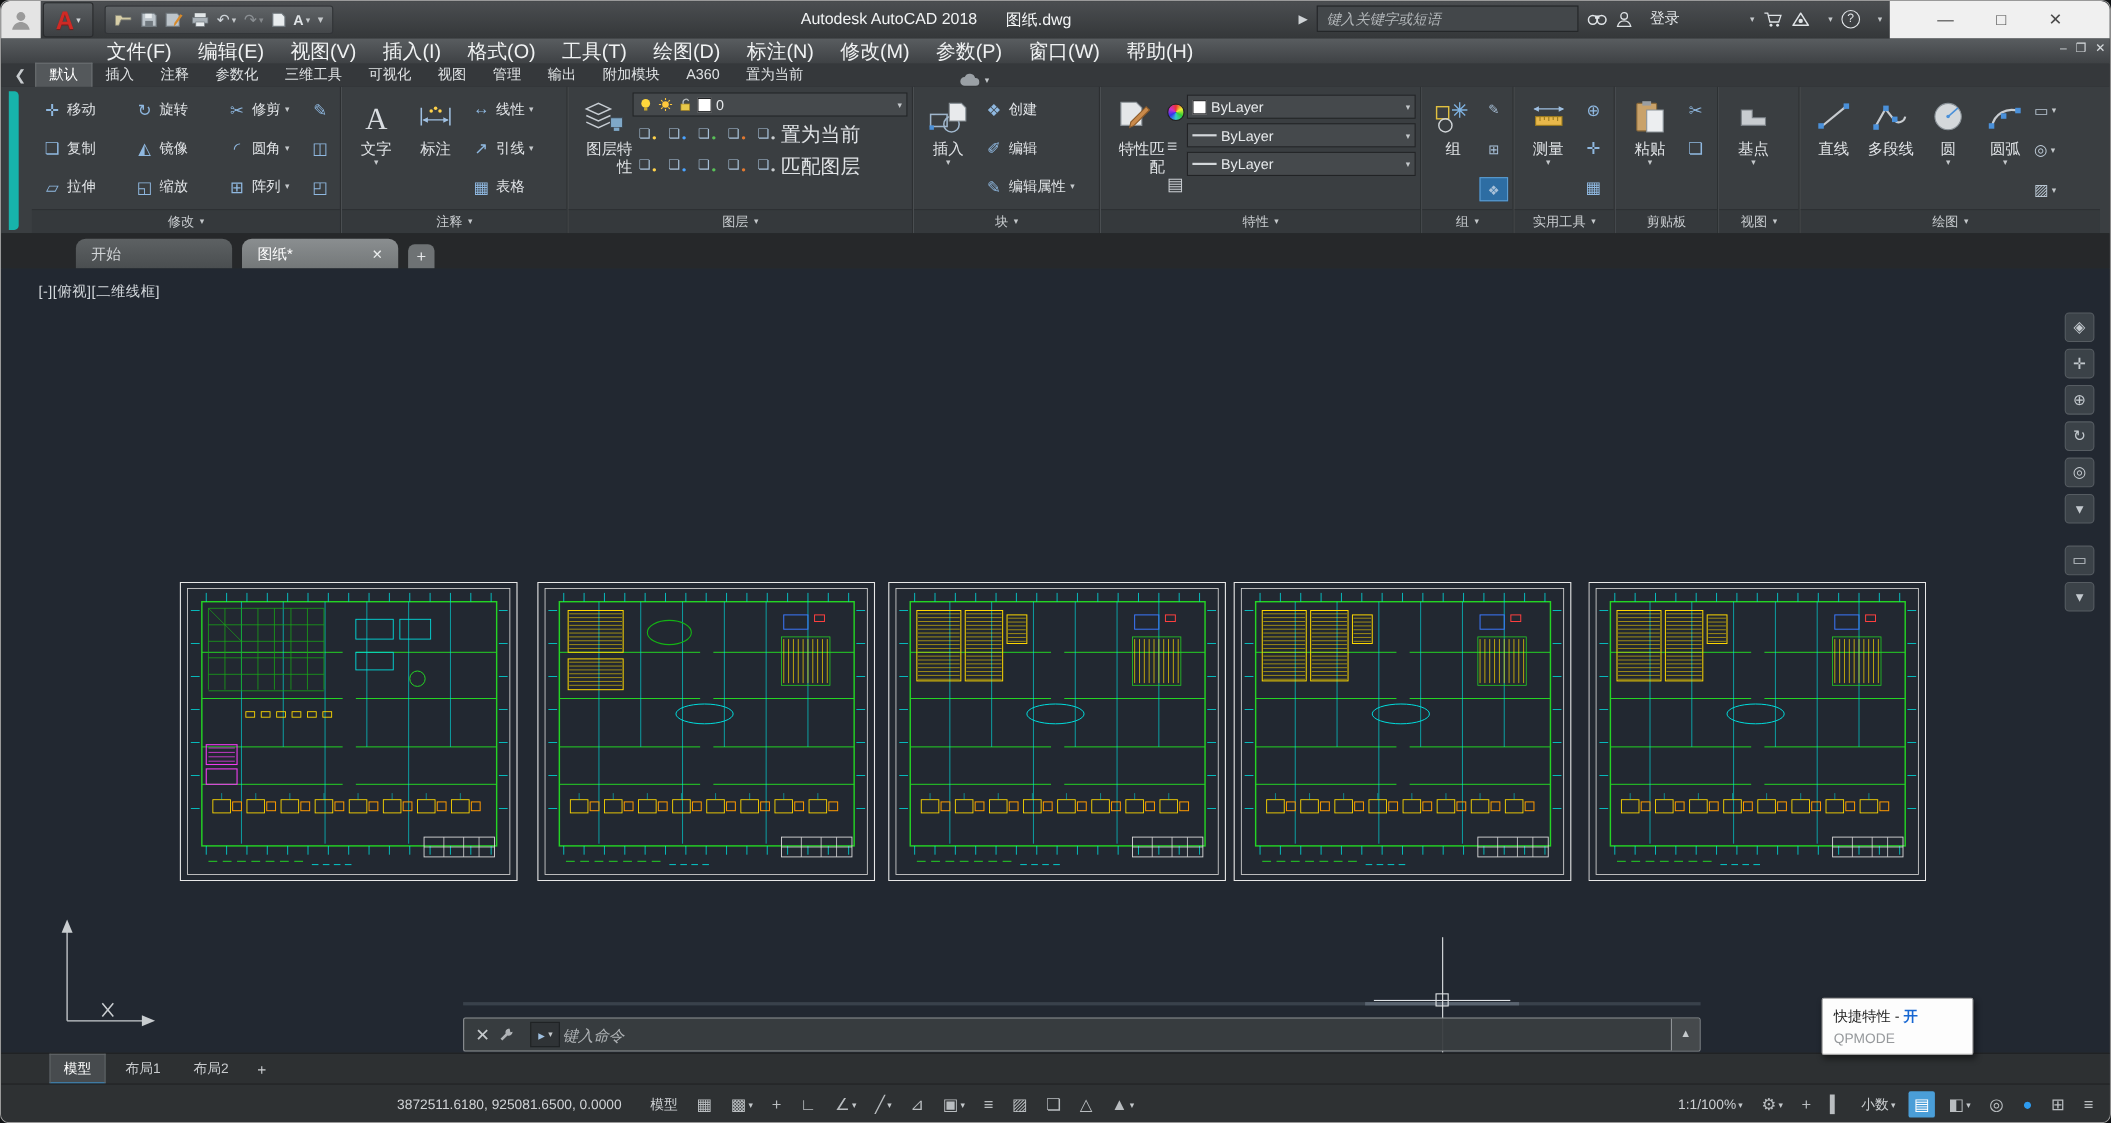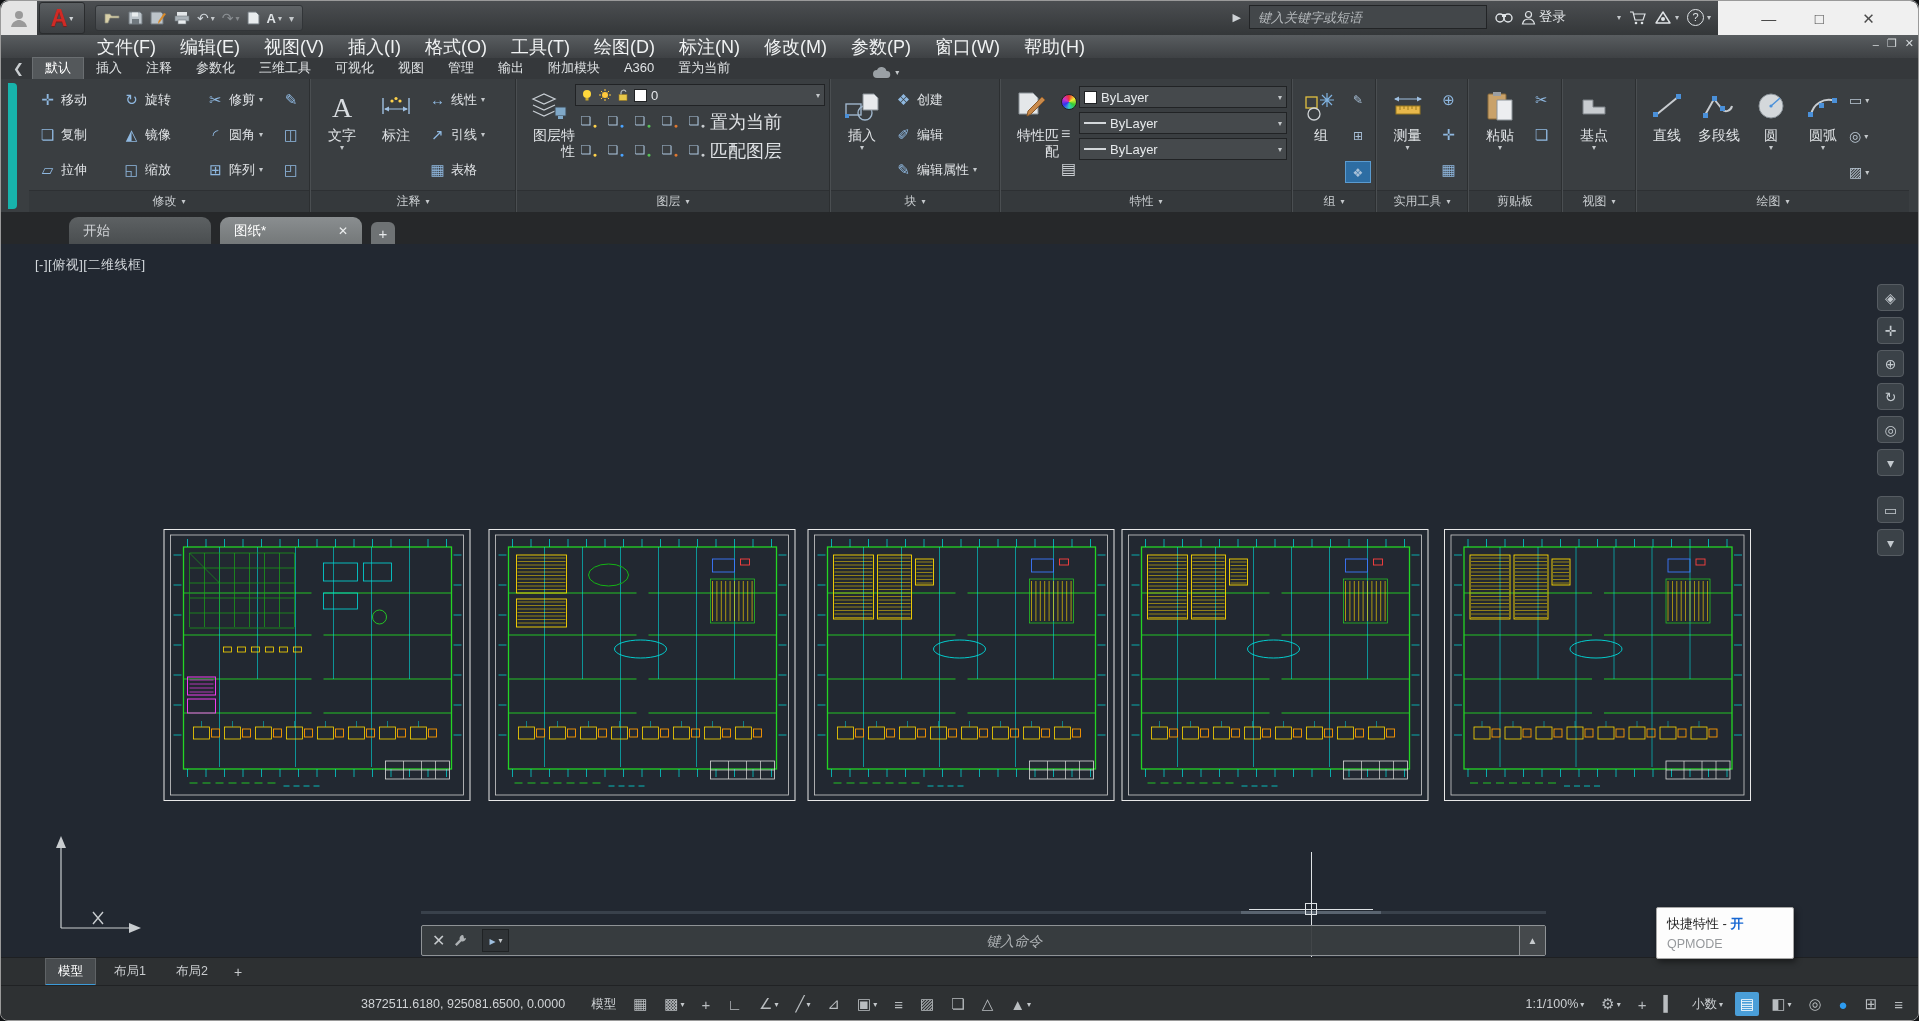--- a/index.html
+++ b/index.html
@@ -17,21 +17,21 @@
   .qat svg{display:block}
   .dd8{font-size:8px;color:#c4c8cb;}
   .dim{opacity:.45}
   .title-center{position:absolute;left:0;top:0;width:1700px;height:34px;display:flex;align-items:center;justify-content:center;gap:26px;pointer-events:none;}
   .title-center span{color:#f2f4f5;font-size:14.5px;}
   .tb-right{position:absolute;right:207px;top:4px;display:flex;align-items:center;gap:8px;}
   .srch-arrow{color:#cfd3d6;font-size:11px;}
   .search-box{width:238px;height:24px;background:#43474a;border:1px solid #222426;display:flex;align-items:center;padding:0 6px;}
   .search-box input{flex:1;background:transparent;border:0;outline:0;color:#c9cdd0;font-style:italic;font-size:13px;font-family:inherit;}
   .search-box input::placeholder{color:#b4b8bb;font-style:italic;}
-  .tbi{display:flex;align-items:center;gap:3px;color:#e3e6e8;font-size:13.5px;}
+  .tbi{display:flex;align-items:center;gap:16px;color:#e3e6e8;font-size:13.5px;}
   .win-frame{position:absolute;right:0;top:0;width:200px;height:34px;background:#f0f0f0;border-top-right-radius:8px;display:flex;align-items:center;justify-content:space-around;padding:0 24px;}
   .win-frame span{color:#4a4a4a;font-size:15px;line-height:1;}
 
   
   .menubar{position:absolute;left:0;top:34px;width:100%;height:23px;background:linear-gradient(#595d60,#3e4144);display:flex;align-items:center;padding-left:86px;gap:4px;}
   .menubar .mi{color:#f0f2f3;font-size:18px;padding:2px 10px;}
   .doc-controls{position:absolute;right:4px;top:36px;display:flex;gap:8px;align-items:center;}
   .doc-controls span{color:#d6dadd;font-size:11px;}
 
   
@@ -79,21 +79,21 @@
   .nbi{width:27px;height:27px;background:rgba(64,70,76,.85);border:1px solid #565c62;border-radius:4px;color:#c3c9ce;display:flex;align-items:center;justify-content:center;font-size:14px;}
   .nbi.gap{margin-top:14px;}
   .ucs{position:absolute;left:0;top:0;pointer-events:none;}
   .xh{position:absolute;background:#dfe3e6;pointer-events:none;}
   .pickbox{position:absolute;width:12px;height:12px;border:1px solid #dfe3e6;background:transparent;pointer-events:none;}
   .hscroll{position:absolute;left:420px;top:667px;width:1125px;height:3px;background:#39414b;}
   .hscroll i{position:absolute;left:820px;width:140px;height:3px;background:#5a6470;display:block;}
   .cmdbar{position:absolute;left:420px;top:681px;width:1125px;height:31px;background:rgba(57,61,64,.95);border:1px solid #8f9396;border-radius:2px;display:flex;align-items:center;}
   .cmd-grip{display:flex;align-items:center;gap:8px;padding:0 10px;color:#c6cacd;}
   .cmd-ico{display:flex;align-items:center;gap:3px;background:#2f3336;border:1px solid #1f2224;height:23px;padding:0 6px;margin-left:4px;color:#9fc0e0;font-size:12px;}
-  .cmdbar input{flex:1;background:transparent;border:0;outline:0;color:#fef9c3;font-style:italic;font-size:14px;font-family:inherit;text-align:center;}
+  .cmdbar input{flex:1;background:transparent;border:0;outline:0;color:#fef9c3;font-style:italic;font-size:14px;font-family:inherit;}
   .cmdbar input::placeholder{color:#aeb2b5;font-style:italic;}
   .cmd-up{width:26px;height:100%;display:flex;align-items:center;justify-content:center;color:#c6cacd;background:#45494c;border-left:1px solid #8f9396;font-size:10px;}
   .teal-strip{position:absolute;left:7px;top:82px;width:9px;height:126px;background:#17b3ab;border-radius:0 4px 4px 0;z-index:40;}
 
   
   .qtip{position:absolute;left:1655px;top:906px;width:138px;background:#fdfdfd;border:1px solid #a6a6a6;border-radius:2px;box-shadow:2px 3px 6px rgba(0,0,0,.45);padding:7px 10px;z-index:60;}
   .qtip .l1{font-size:13px;color:#1d1d1d;}
   .qtip .l1 b{color:#1767d2;font-weight:bold;}
   .qtip .l2{font-size:12.5px;color:#96999c;margin-top:4px;}
 
@@ -167,20 +167,24 @@
           </svg>
         </span>
         <span class="qi">
           <span style="font-size:13px;color:#dfe3e6;font-weight:bold;">A</span>
           <span class="dd8">▾</span>
         </span>
         <span class="qi">
           <span class="dd8" style="font-size:10px;">▾</span>
         </span>
       </div>
+    <div class="title-center">
+      <span>Autodesk AutoCAD 2018</span>
+      <span>图纸.dwg</span>
+    </div>
     <div class="tb-right">
       <span class="srch-arrow">▶</span>
       <div class="search-box">
         <input placeholder="键入关键字或短语" style="">
       </div>
       <span class="tbi">
         <svg width="18" height="14" viewBox="0 0 18 14">
             <circle cx="5" cy="8" r="4" fill="none" stroke="#dfe3e6" stroke-width="1.4"></circle>
             <circle cx="13" cy="8" r="4" fill="none" stroke="#dfe3e6" stroke-width="1.4"></circle>
             <path d="M7 4h4v3H7z" fill="#dfe3e6"></path>

